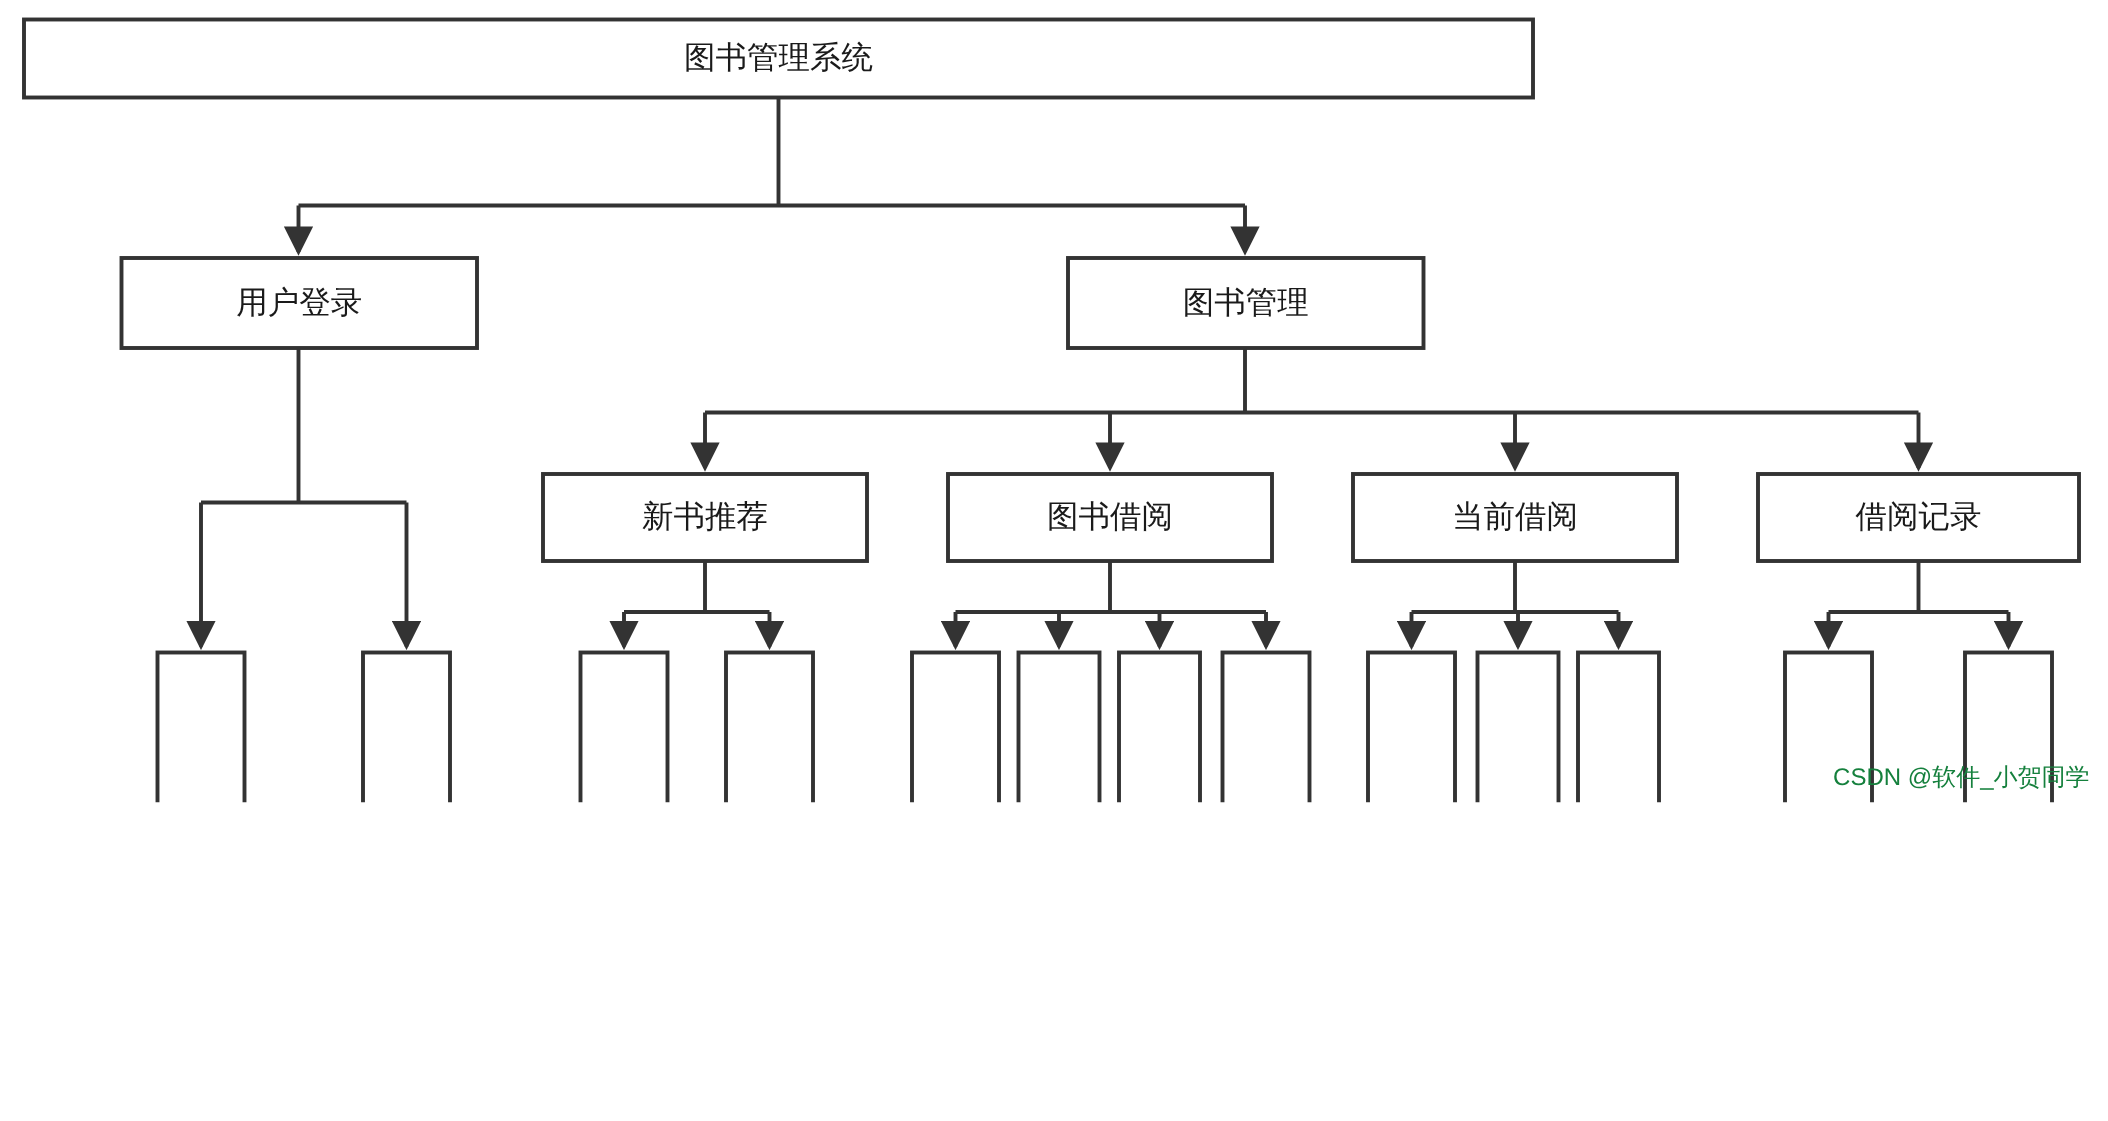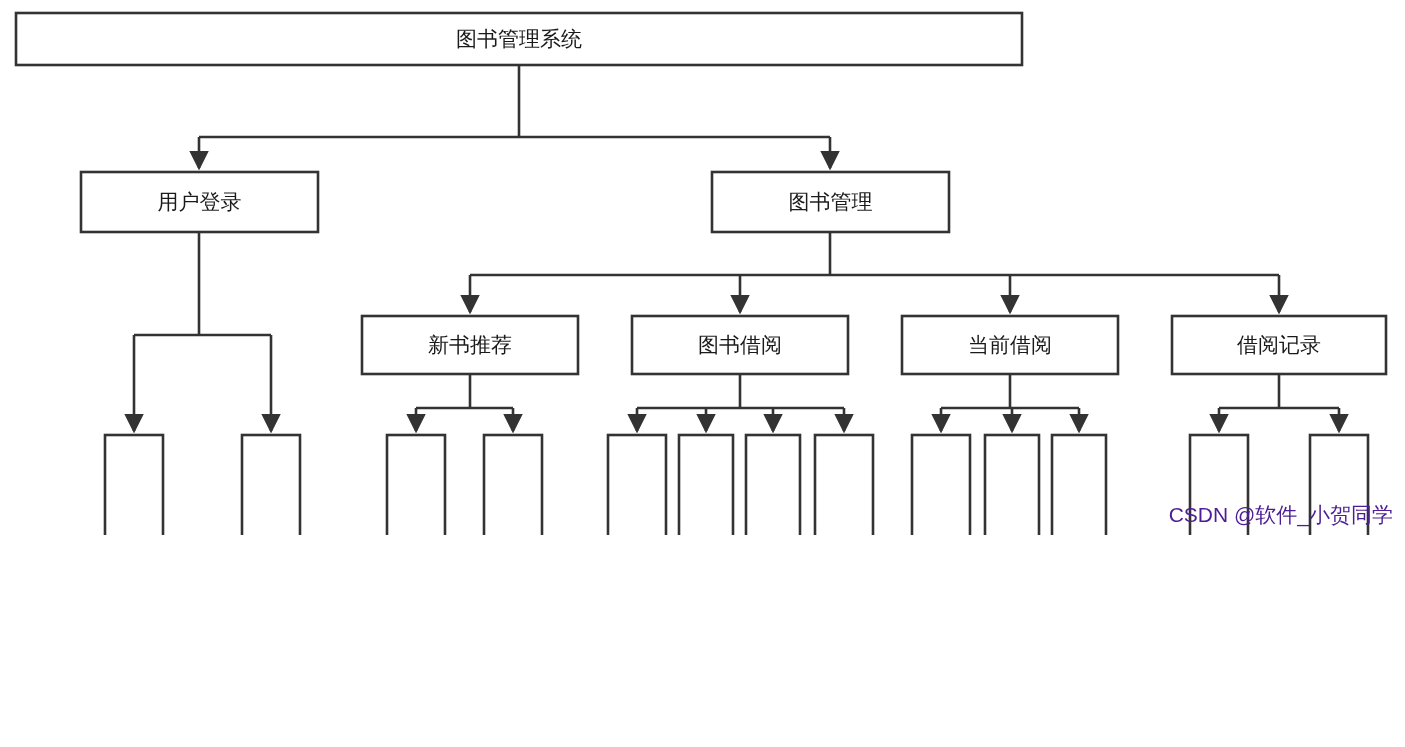--- a/index.html
+++ b/index.html
@@ -60,22 +60,22 @@
     justify-content: center;
     white-space: nowrap;
     box-sizing: border-box;
     pointer-events: none;
   }
   .watermark {
     position: absolute;
     right: 12px;
     bottom: 6px;
     font-family: "Liberation Sans", "DejaVu Sans", sans-serif;
-    font-size: 21px;
-    color: #4c1d95;
+    font-size: 16px;
+    color: #15803d;
     white-space: nowrap;
   }
 </style>
 </head>
 <body>
 
 <div id="diagram-root">
 
   <svg id="diagram-svg" viewBox="0 0 1405 747">
     <defs>

